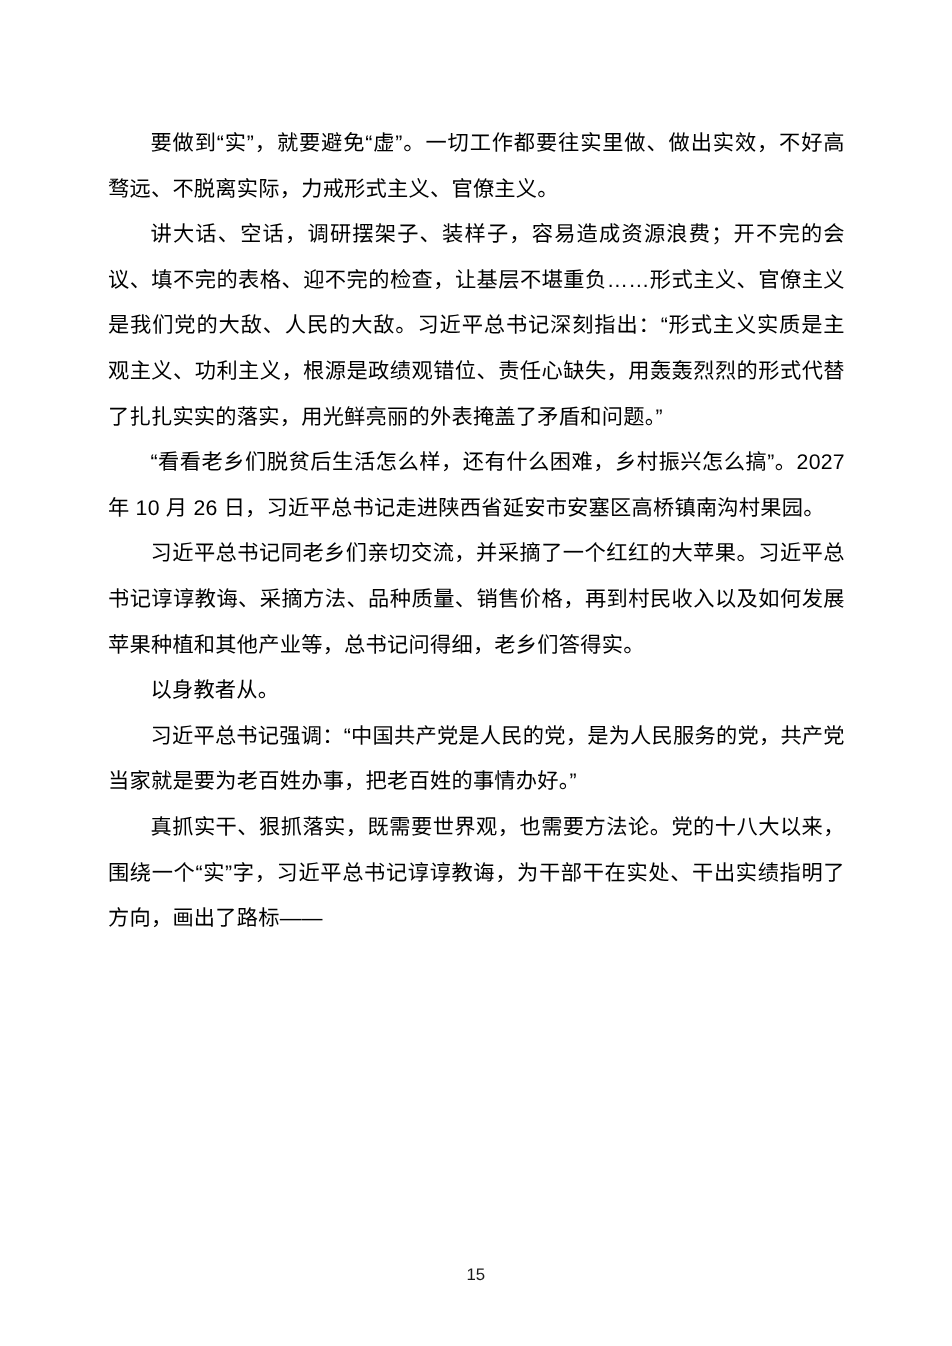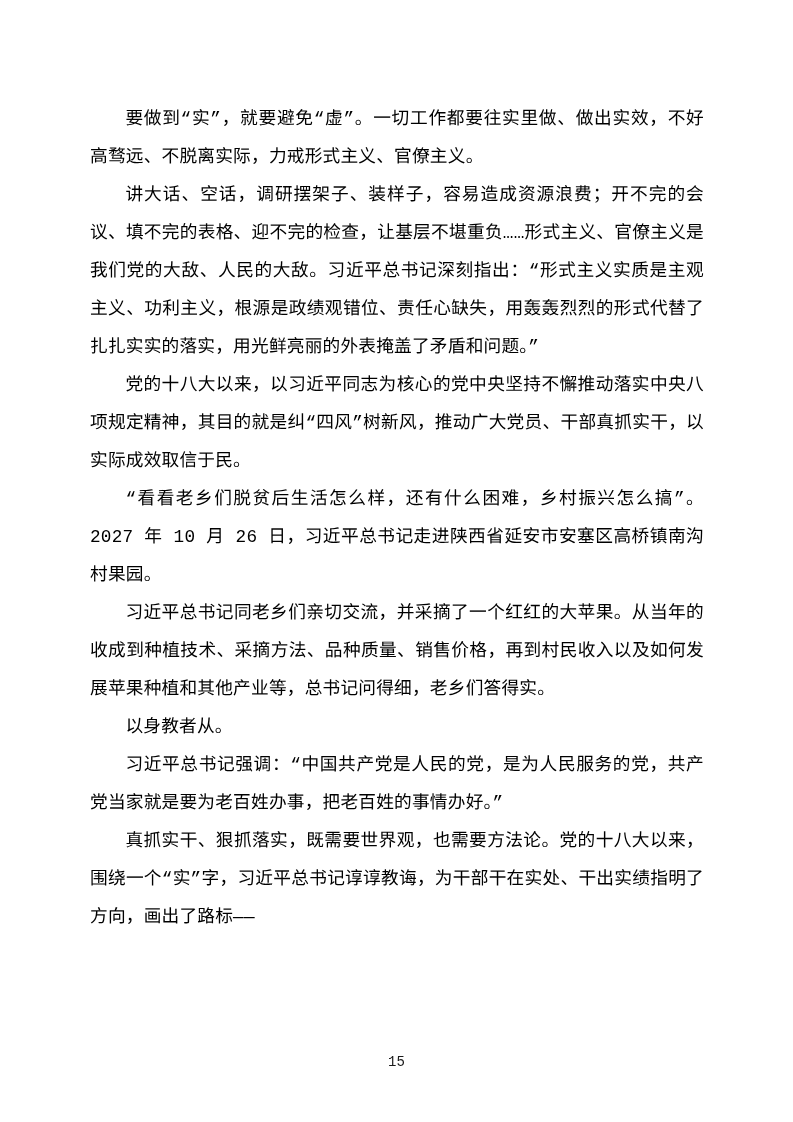--- a/index.html
+++ b/index.html
@@ -6,21 +6,21 @@
     margin: 0;
     padding: 0;
     background: #ffffff;
   }
   .page {
     position: relative;
     width: 793px;
     height: 1122px;
     background: #ffffff;
     overflow: hidden;
-    font-family: Liberation Mono, monospace;
+    font-family: Liberation Sans, sans-serif;
     color: #000000;
   }
   .doc-body {
     position: absolute;
     left: 90px;
     top: 100px;
     width: 614px;
     font-size: 17.7px;
     line-height: 38px;
     text-align: justify;
@@ -43,23 +43,22 @@
     margin-top: 32px;
   }
 </style>
 </head>
 <body>
 
 <div class="page">
   <div class="doc-body">
       <p>要做到“实”，就要避免“虚”。一切工作都要往实里做、做出实效，不好高骛远、不脱离实际，力戒形式主义、官僚主义。</p>
       <p>讲大话、空话，调研摆架子、装样子，容易造成资源浪费；开不完的会议、填不完的表格、迎不完的检查，让基层不堪重负……形式主义、官僚主义是我们党的大敌、人民的大敌。习近平总书记深刻指出：“形式主义实质是主观主义、功利主义，根源是政绩观错位、责任心缺失，用轰轰烈烈的形式代替了扎扎实实的落实，用光鲜亮丽的外表掩盖了矛盾和问题。”</p>
-      <p>党的十八大以来，以习近平同志为核心的党中央坚持不懈推动落实中央八项规定精神，其目的就是纠“四风”树新风，推动广大党员、干部真抓实干，以实际成效取信于民。</p>
       <p>“看看老乡们脱贫后生活怎么样，还有什么困难，乡村振兴怎么搞”。2027 年 10 月 26 日，习近平总书记走进陕西省延安市安塞区高桥镇南沟村果园。</p>
-      <p>习近平总书记同老乡们亲切交流，并采摘了一个红红的大苹果。从当年的收成到种植技术、采摘方法、品种质量、销售价格，再到村民收入以及如何发展苹果种植和其他产业等，总书记问得细，老乡们答得实。</p>
+      <p>习近平总书记同老乡们亲切交流，并采摘了一个红红的大苹果。习近平总书记谆谆教诲、采摘方法、品种质量、销售价格，再到村民收入以及如何发展苹果种植和其他产业等，总书记问得细，老乡们答得实。</p>
       <p>以身教者从。</p>
       <p>习近平总书记强调：“中国共产党是人民的党，是为人民服务的党，共产党当家就是要为老百姓办事，把老百姓的事情办好。”</p>
       <p>真抓实干、狠抓落实，既需要世界观，也需要方法论。党的十八大以来，围绕一个“实”字，习近平总书记谆谆教诲，为干部干在实处、干出实绩指明了方向，画出了路标——</p>
     </div>
   <div class="page-footer">
     <span>15</span>
   </div>
 </div>
 
 </body></html>

